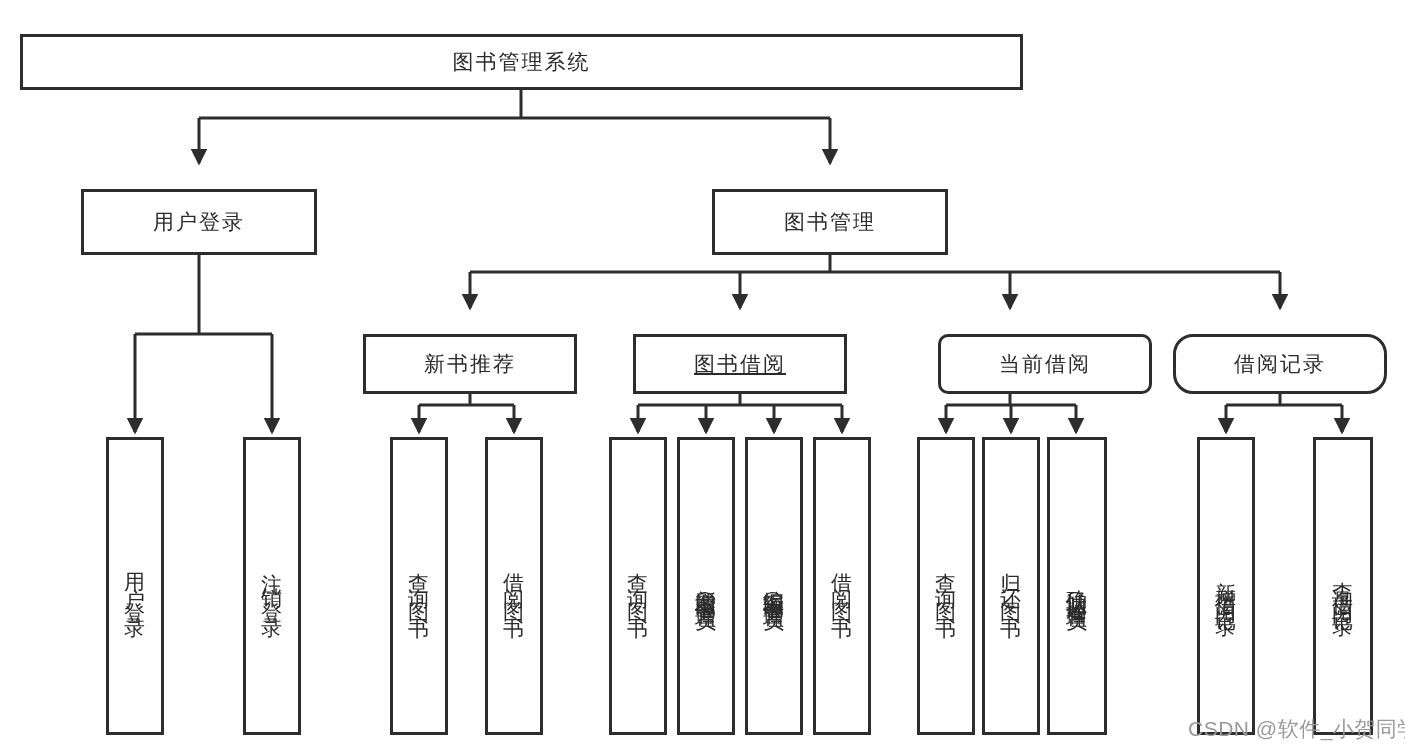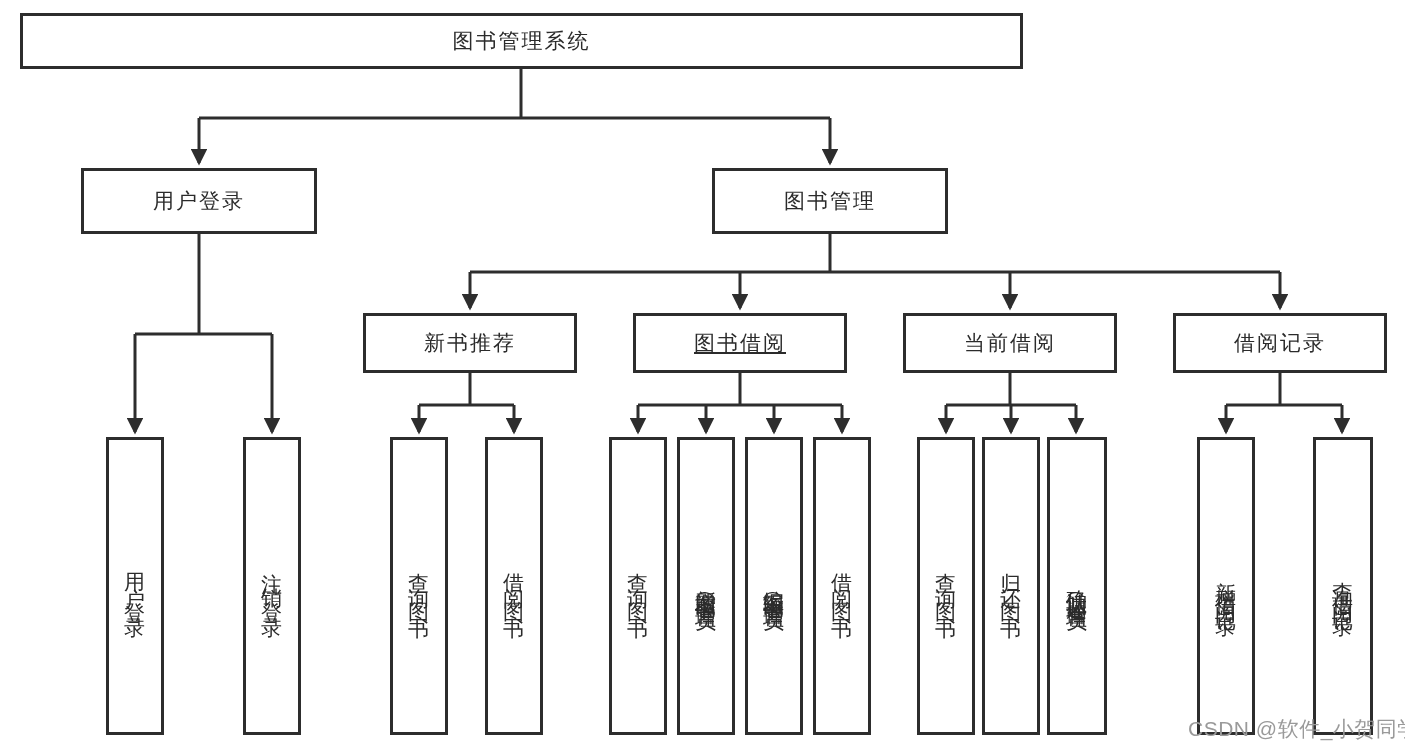--- a/index.html
+++ b/index.html
@@ -21,29 +21,29 @@
     position: absolute;
     box-sizing: border-box;
     border: 3px solid #2d2d2d;
     background: #ffffff;
     color: #2b2b2b;
     display: flex;
     align-items: center;
     justify-content: center;
     z-index: 2;
   }
-  .h { font-size: 21px; letter-spacing: 2px; }
+  .h { font-size: 21px; letter-spacing: 2px; margin-top: 21px; }
   .root-box { left: 20px; top: 13px; width: 1003px; height: 56px; }
   .l2-login { left: 81px;  top: 168px; width: 236px; height: 66px; }
   .l2-mgmt  { left: 712px; top: 168px; width: 236px; height: 66px; }
   .l3 { top: 313px; width: 214px; height: 60px; }
   .l3-a { left: 363px; }
   .l3-b { left: 633px; text-decoration: underline; }
-  .l3-c { left: 903px; }
-  .l3-d { left: 1173px; }
+  .l3-c { left: 938px; border-radius: 10px; }
+  .l3-d { left: 1173px; border-radius: 20px; }
   .leaf {
     top: 437px; height: 298px; width: 58px;
     writing-mode: vertical-rl;
     font-size: 21px;
     line-height: 1;
   }
   .ls4 { letter-spacing: 15px; }
   .ls6 { letter-spacing: 7px; }
   .ls9 { letter-spacing: 3px; }
   .leaf-1a { left: 106px; }

